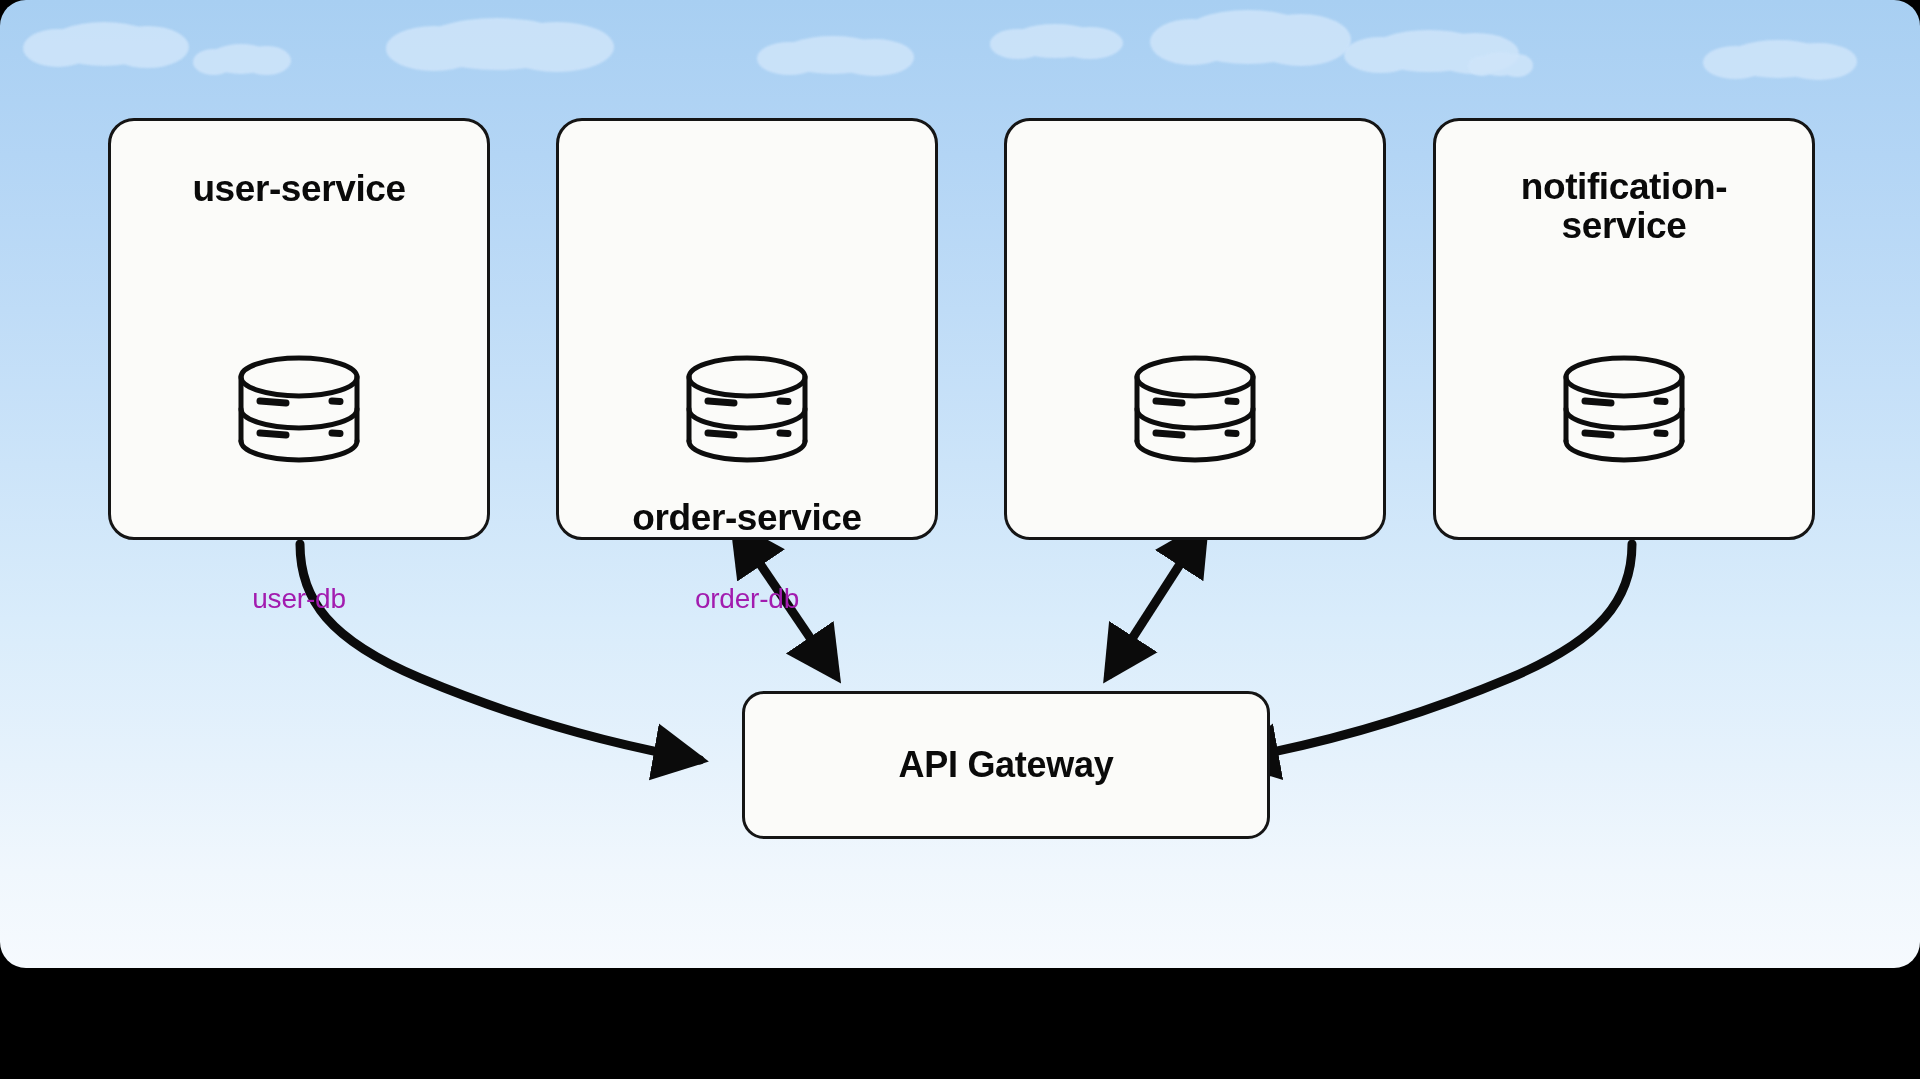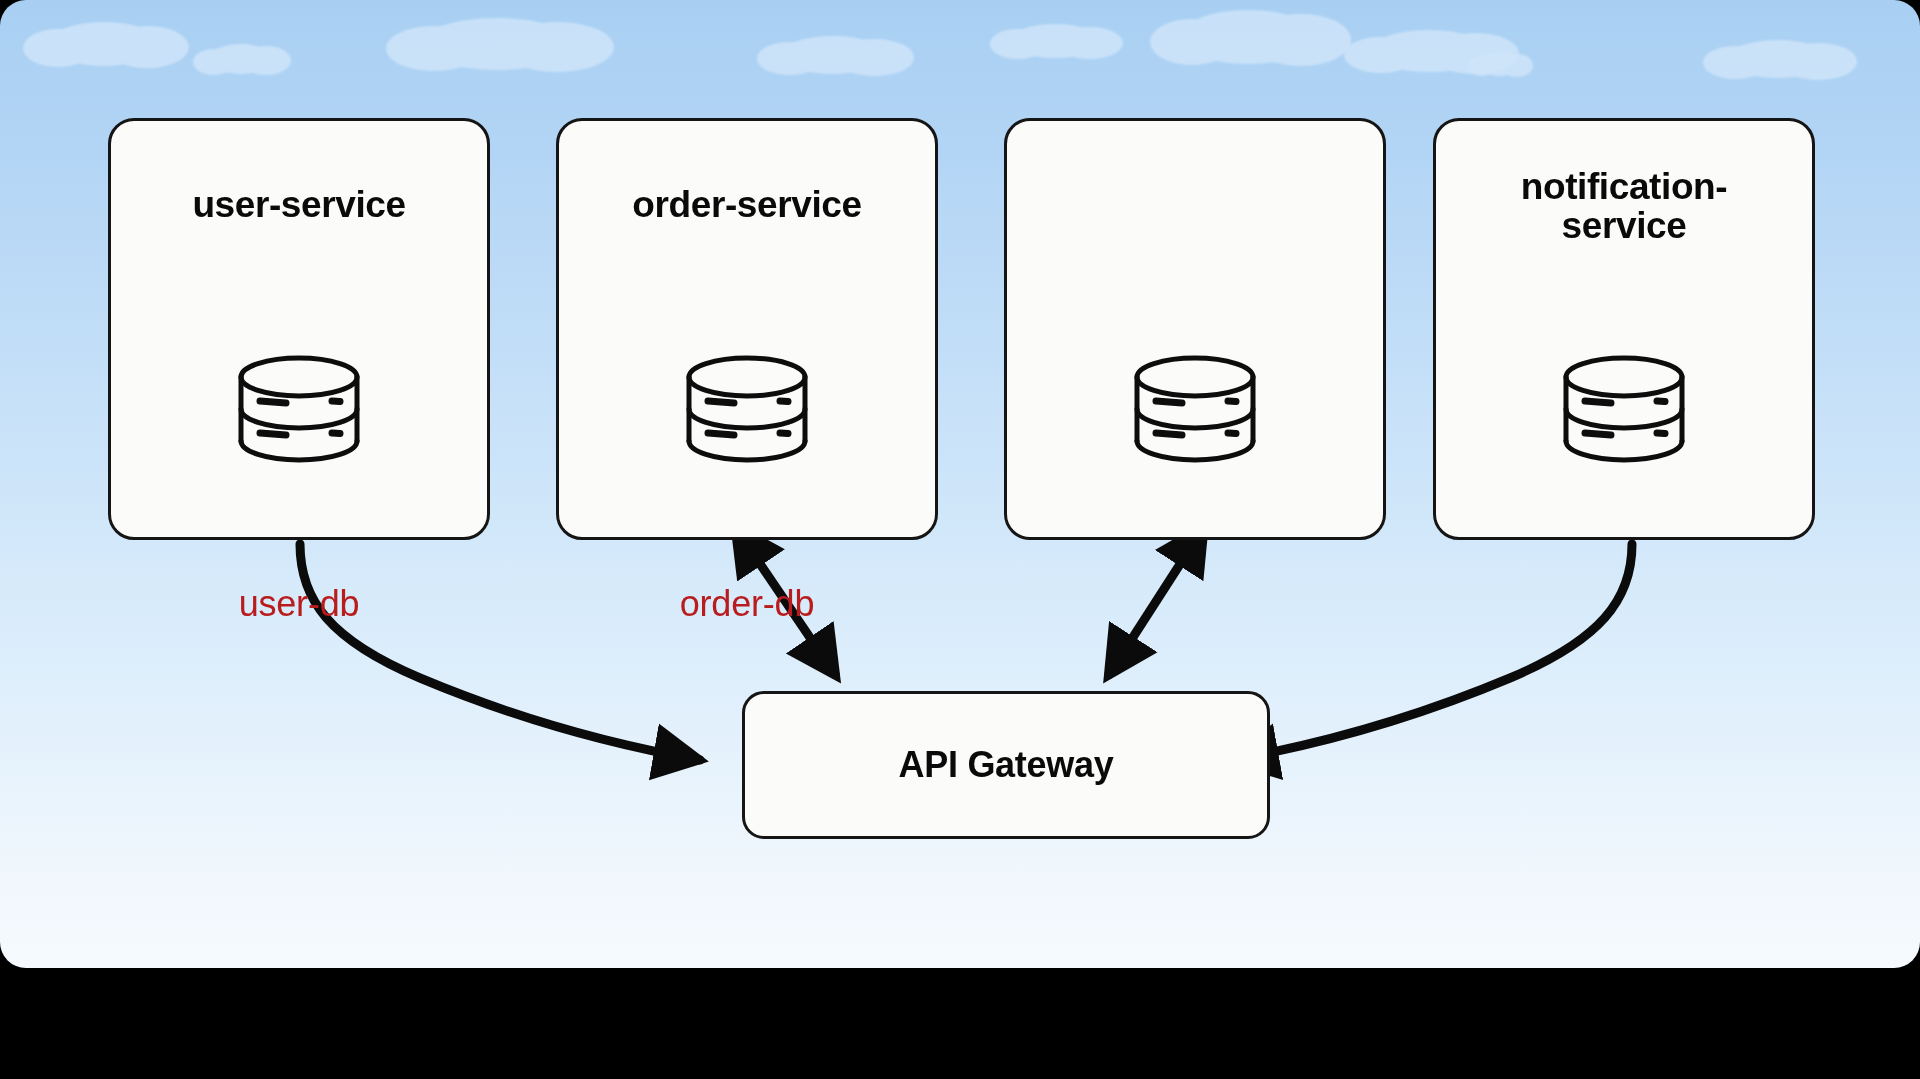--- a/index.html
+++ b/index.html
@@ -82,21 +82,21 @@
     height: 422px;
     background: #fbfbf9;
     border: 3px solid #151515;
     border-radius: 26px;
     box-sizing: border-box;
     display: flex;
     flex-direction: column;
     align-items: center;
   }
   .card-title {
-    margin-top: 64px;
+    margin-top: 48px;
     width: 300px;
     text-align: center;
     font-size: 37px;
     font-weight: bold;
     color: #0a0a0a;
     line-height: 1.06;
     letter-spacing: -0.4px;
   }
   .db-icon-wrap {
     position: absolute;
@@ -105,23 +105,23 @@
     right: 0;
     display: flex;
     justify-content: center;
   }
   .db-label {
     position: absolute;
     top: 462px;
     left: 0;
     right: 0;
     text-align: center;
-    font-size: 36px;
+    font-size: 28px;
     font-weight: normal;
-    color: #b91c1c;
+    color: #a21caf;
     letter-spacing: -0.2px;
   }
 
   
   #gateway {
     position: absolute;
     left: 742px;
     top: 691px;
     width: 528px;
     height: 148px;
@@ -192,21 +192,21 @@
             <path d="M32,48 L58,50"></path>
             <path d="M104,48 L112,48.6"></path>
             <path d="M32,80 L58,82"></path>
             <path d="M104,80 L112,80.6"></path>
           </g>
         </svg>
       </div>
       <div class="db-label">user-db</div>
     </div>
 
-    <div class="service-card" style="left:556px;">
+    <div class="service-card" style="left:556px;justify-content:flex-end;">
       <div class="card-title">order-service</div>
       <div class="db-icon-wrap">
         <svg width="142" height="112" viewBox="0 0 142 112" xmlns="http://www.w3.org/2000/svg">
           <g fill="none" stroke="#0d0d0d" stroke-width="5" stroke-linecap="round" stroke-linejoin="round">
             <ellipse cx="71" cy="24" rx="58" ry="19"></ellipse>
             <path d="M13,24 L13,88"></path>
             <path d="M129,24 L129,88"></path>
             <path d="M13,56 C13,66.5 38.9,75 71,75 C103.1,75 129,66.5 129,56"></path>
             <path d="M13,88 C13,98.5 38.9,107 71,107 C103.1,107 129,98.5 129,88"></path>
           </g>

